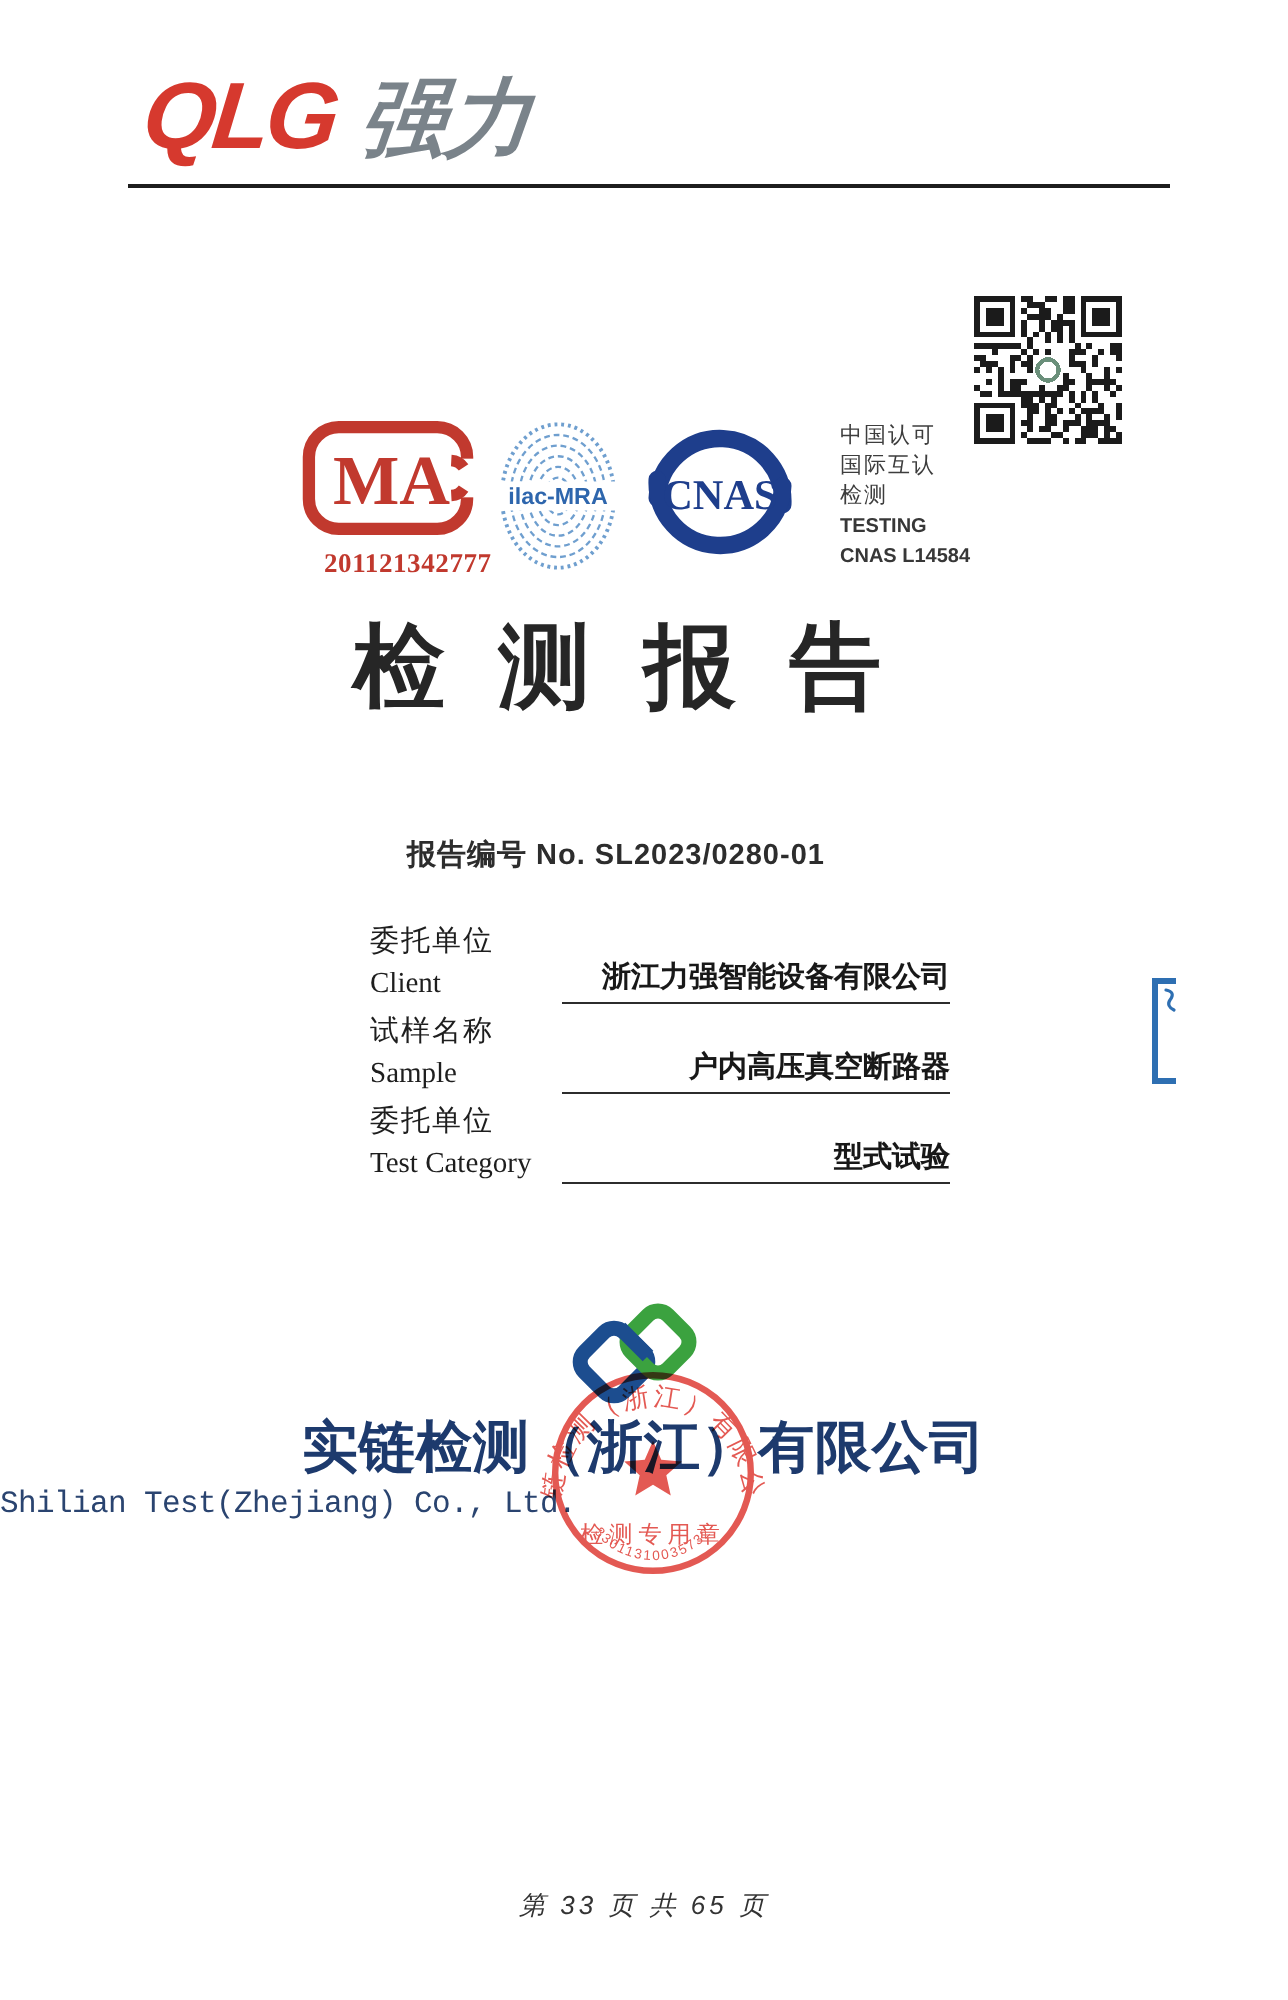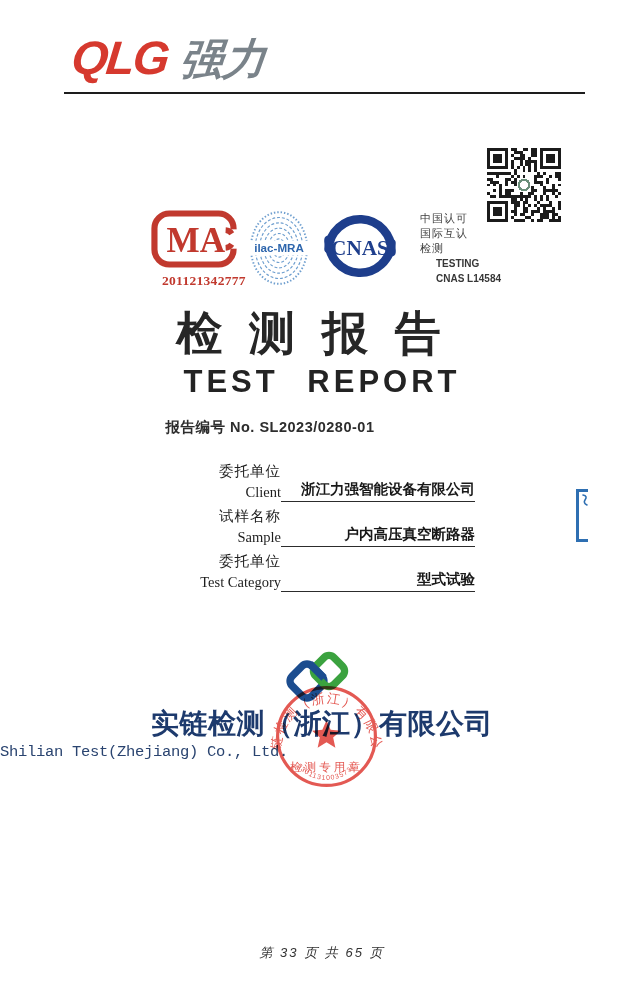--- a/index.html
+++ b/index.html
@@ -18,34 +18,34 @@
   .qr{position:absolute;left:487px;top:148px;width:74px;height:74px;}
 
   
   .cma{position:absolute;left:150px;top:210px;width:88px;text-align:center;}
   .cma-number{font-family:"Liberation Serif","DejaVu Serif",serif;font-weight:bold;
               font-size:13.5px;color:#c1392e;letter-spacing:.3px;margin-top:1px;margin-left:12px;}
   .ilac{position:absolute;left:248px;top:209px;width:62px;height:78px;}
   .cnas{position:absolute;left:320px;top:213px;width:80px;height:66px;}
   .accred{position:absolute;left:420px;top:211px;line-height:15px;color:#3d3d3d;}
   .accred .zh{font-size:11px;letter-spacing:1px;}
-  .accred .lat{font-size:10px;font-weight:bold;color:#373737;margin-left:16px;}
+  .accred .lat{font-size:10px;font-weight:bold;color:#373737;}
 
   
   .title-cn{position:absolute;left:0;width:624px;top:303px;text-align:center;
             font-size:46px;font-weight:bold;color:#262626;letter-spacing:7px;}
   .title-en{position:absolute;left:0;width:644px;top:364px;text-align:center;
             font-size:31px;font-weight:bold;color:#232323;letter-spacing:4px;word-spacing:16px;}
   .report-no{position:absolute;left:0;width:540px;top:418px;text-align:center;
-             font-size:14.5px;font-weight:bold;color:#2d2d2d;letter-spacing:.5px;}
+             font-size:14.5px;font-weight:bold;color:#2d2d2d;letter-spacing:.5px;padding-left:38px;}
 
   
   .form{position:absolute;left:185px;top:461px;width:290px;}
   .frow{display:flex;align-items:flex-end;margin-bottom:4px;}
-  .flbl{width:96px;text-align:right;flex:none;}
+  .flbl{width:96px;text-align:left;flex:none;}
   .flbl .cn{font-size:14.5px;color:#1e1e1e;letter-spacing:1px;line-height:21px;}
   .flbl .en{font-size:14.5px;color:#1e1e1e;line-height:20px;
             font-family:"Liberation Serif","DejaVu Serif",serif;}
   .fval{flex:1;border-bottom:1.6px solid #2c2c2c;text-align:right;
         font-size:14.5px;font-weight:600;color:#181818;padding-bottom:3px;line-height:18px;margin-top:12px;}
 
   
   .chain{position:absolute;left:277px;top:645px;width:78px;height:64px;}
   .company-cn{position:absolute;left:0;width:644px;top:705px;text-align:center;
               font-size:28px;font-weight:bold;color:#1d3a6d;letter-spacing:.5px;}
@@ -329,21 +329,20 @@
 
   <div class="accred">
     <div class="zh">中国认可</div>
     <div class="zh">国际互认</div>
     <div class="zh">检测</div>
     <div class="lat">TESTING</div>
     <div class="lat">CNAS L14584</div>
   </div>
 
   <div class="title-cn">检 测 报 告</div>
-  <div class="title-en">TEST REPORT</div>
   <div class="report-no">报告编号 No. SL2023/0280-01</div>
 
   <div class="form">
     <div class="frow">
       <div class="flbl">
         <div class="cn">委托单位</div>
         <div class="en">Client</div>
       </div>
       <div class="fval">浙江力强智能设备有限公司</div>
     </div>

